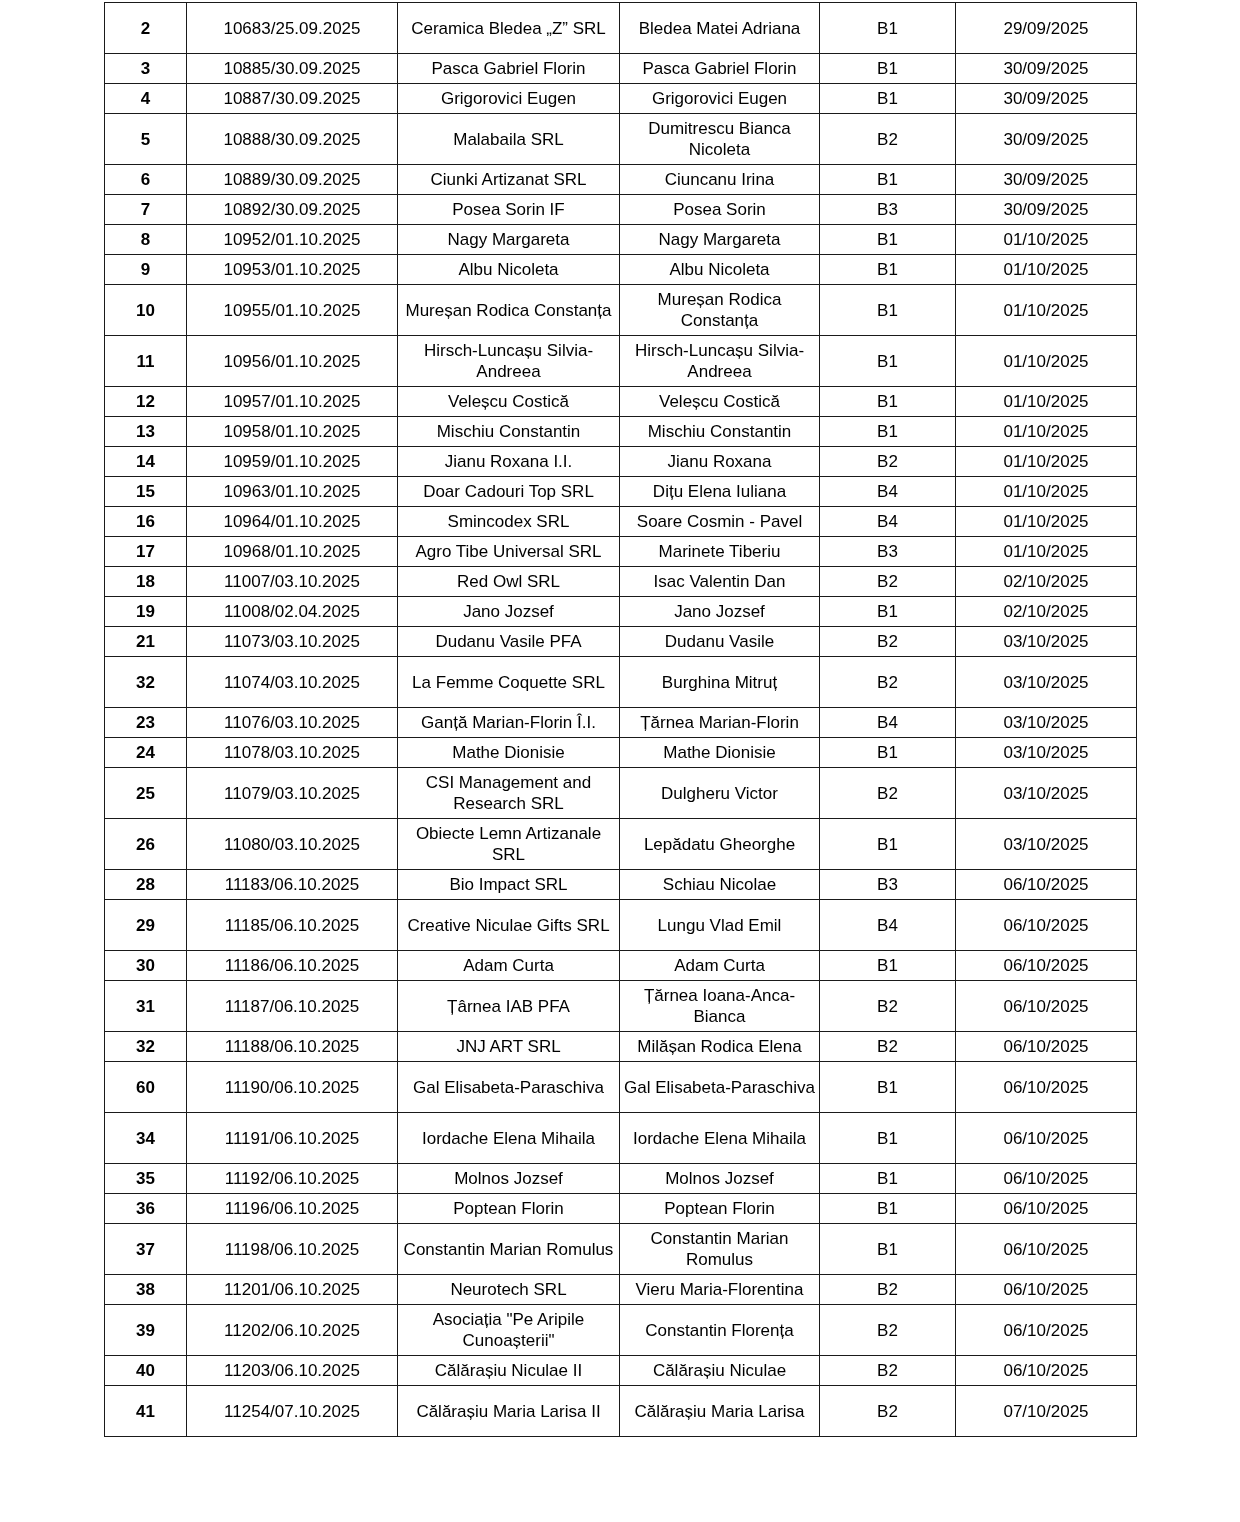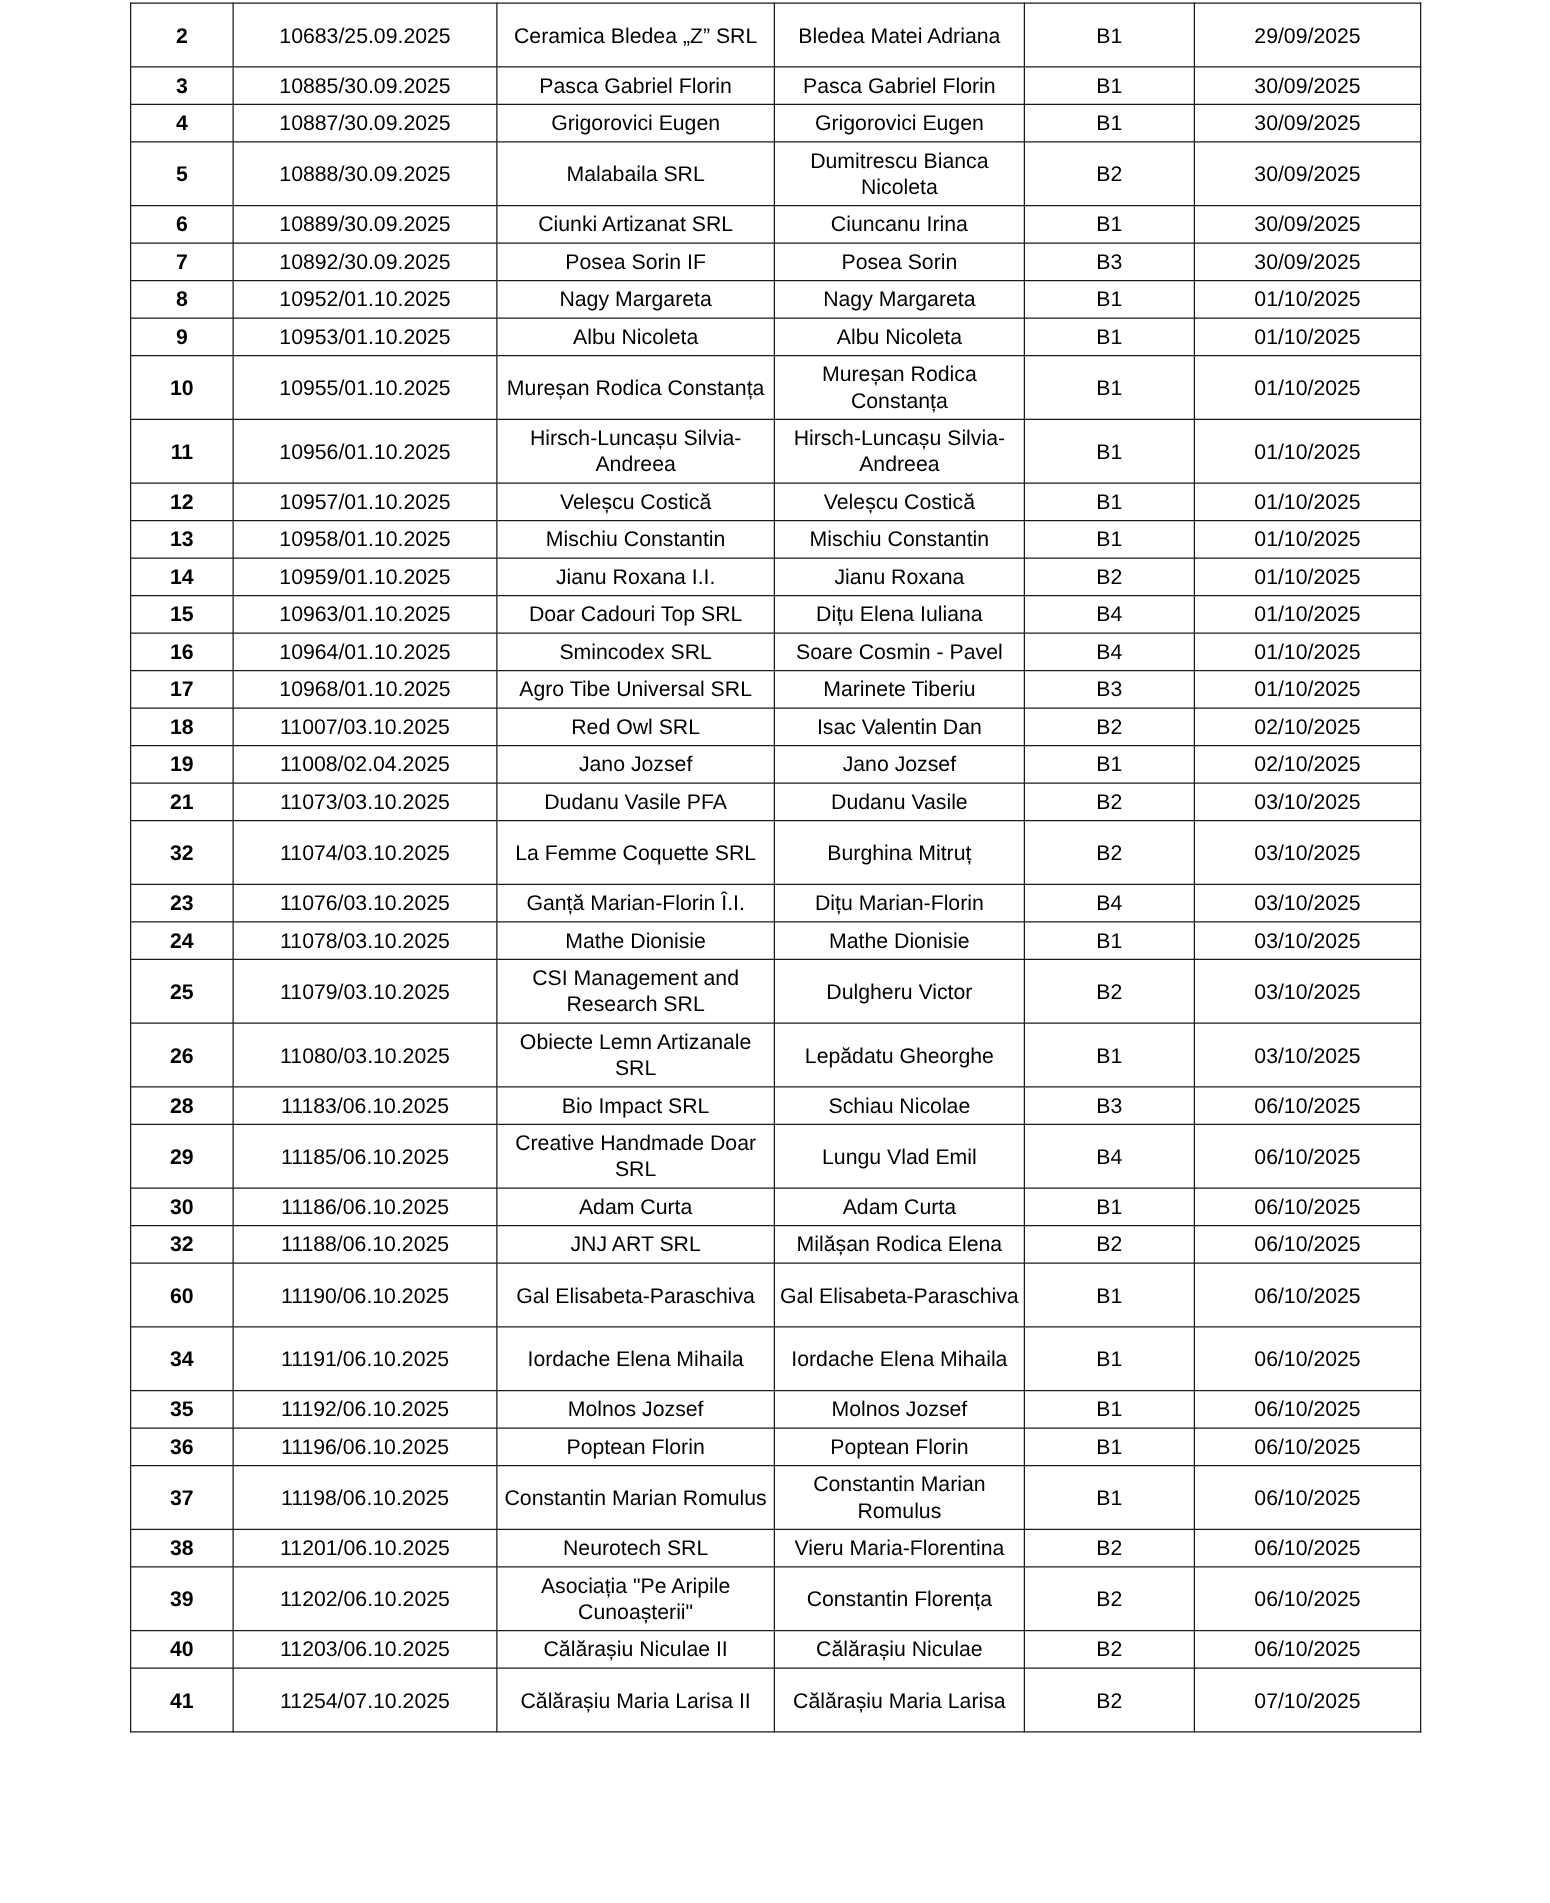--- a/index.html
+++ b/index.html
@@ -202,21 +202,21 @@
           <td class="c-reg">11074/03.10.2025</td>
           <td class="c-firm">La Femme Coquette SRL</td>
           <td class="c-rep">Burghina Mitruț</td>
           <td class="c-cat">B2</td>
           <td class="c-date">03/10/2025</td>
         </tr>
         <tr>
           <td class="c-nr">23</td>
           <td class="c-reg">11076/03.10.2025</td>
           <td class="c-firm">Ganță Marian-Florin Î.I.</td>
-          <td class="c-rep">Dițu Marian-Florin</td>
+          <td class="c-rep">Țărnea Marian-Florin</td>
           <td class="c-cat">B4</td>
           <td class="c-date">03/10/2025</td>
         </tr>
         <tr>
           <td class="c-nr">24</td>
           <td class="c-reg">11078/03.10.2025</td>
           <td class="c-firm">Mathe Dionisie</td>
           <td class="c-rep">Mathe Dionisie</td>
           <td class="c-cat">B1</td>
           <td class="c-date">03/10/2025</td>
@@ -241,31 +241,39 @@
           <td class="c-nr">28</td>
           <td class="c-reg">11183/06.10.2025</td>
           <td class="c-firm">Bio Impact SRL</td>
           <td class="c-rep">Schiau Nicolae</td>
           <td class="c-cat">B3</td>
           <td class="c-date">06/10/2025</td>
         </tr>
         <tr class="tall">
           <td class="c-nr">29</td>
           <td class="c-reg">11185/06.10.2025</td>
-          <td class="c-firm">Creative Handmade Doar SRL</td>
+          <td class="c-firm">Creative Niculae Gifts SRL</td>
           <td class="c-rep">Lungu Vlad Emil</td>
           <td class="c-cat">B4</td>
           <td class="c-date">06/10/2025</td>
         </tr>
         <tr>
           <td class="c-nr">30</td>
           <td class="c-reg">11186/06.10.2025</td>
           <td class="c-firm">Adam Curta</td>
           <td class="c-rep">Adam Curta</td>
           <td class="c-cat">B1</td>
+          <td class="c-date">06/10/2025</td>
+        </tr>
+        <tr class="tall">
+          <td class="c-nr">31</td>
+          <td class="c-reg">11187/06.10.2025</td>
+          <td class="c-firm">Țârnea IAB PFA</td>
+          <td class="c-rep">Țărnea Ioana-Anca-Bianca</td>
+          <td class="c-cat">B2</td>
           <td class="c-date">06/10/2025</td>
         </tr>
         <tr>
           <td class="c-nr">32</td>
           <td class="c-reg">11188/06.10.2025</td>
           <td class="c-firm">JNJ ART SRL</td>
           <td class="c-rep">Milășan Rodica Elena</td>
           <td class="c-cat">B2</td>
           <td class="c-date">06/10/2025</td>
         </tr>

